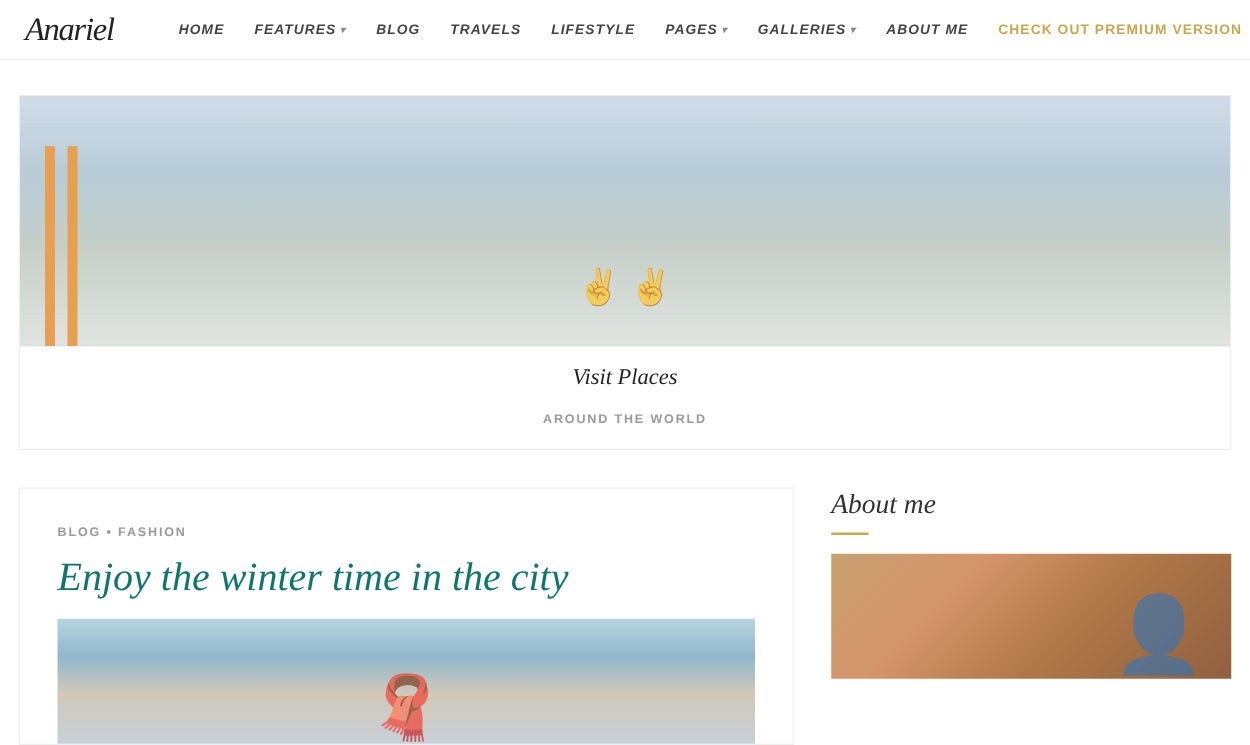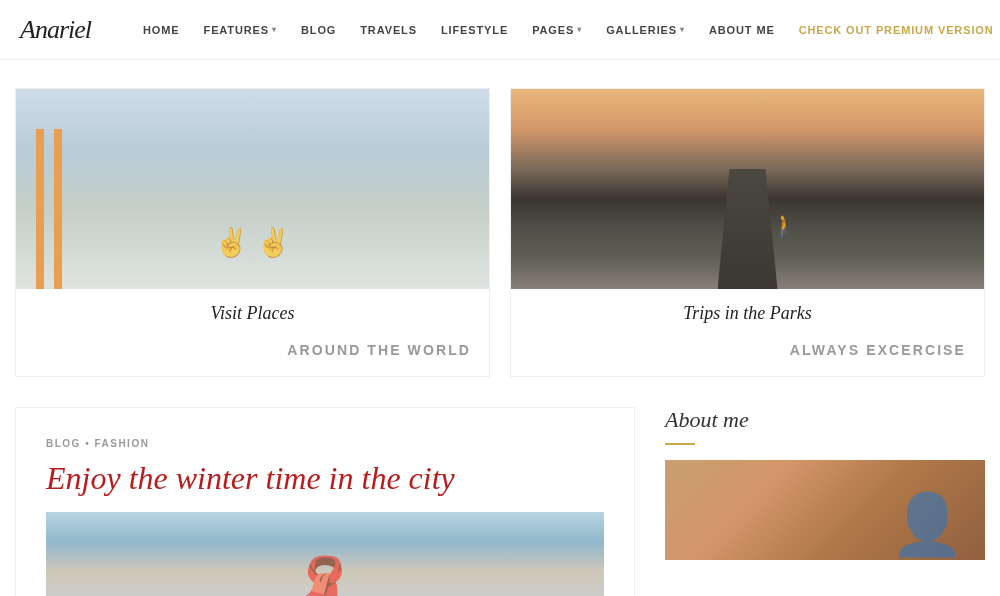--- a/index.html
+++ b/index.html
@@ -3,21 +3,21 @@
   <meta charset="utf-8">
   <style>
     * { box-sizing: border-box; margin: 0; padding: 0; }
     body { font-family: 'Georgia', serif; background: #fff; color: #333; }
 
     
     header {
       display: flex;
       align-items: center;
       padding: 0 20px;
-      height: 60px;
+      height: 48px;
       border-bottom: 1px solid #eee;
       background: #fff;
     }
     .logo {
       font-family: 'Georgia', cursive;
       font-style: italic;
       font-size: 26px;
       color: #222;
       margin-right: 40px;
       white-space: nowrap;
@@ -35,20 +35,21 @@
       font-weight: 700;
       letter-spacing: 0.08em;
       color: #444;
       text-transform: uppercase;
       padding: 0 12px;
       cursor: pointer;
       display: flex;
       align-items: center;
       gap: 3px;
       white-space: nowrap;
+      font-style: italic;
     }
     .nav-item .arrow { font-size: 8px; color: #888; }
     .nav-premium {
       font-family: Arial, sans-serif;
       font-size: 11px;
       font-weight: 700;
       letter-spacing: 0.08em;
       color: #c9a84c;
       text-transform: uppercase;
       padding: 0 12px;
@@ -158,26 +159,26 @@
     }
     .card-title {
       font-family: 'Georgia', serif;
       font-style: italic;
       font-size: 18px;
       color: #222;
       font-weight: normal;
     }
     .card-subtitle {
       font-family: Arial, sans-serif;
-      font-size: 14px;
+      font-size: 10px;
       font-weight: 700;
       letter-spacing: 0.15em;
       color: #999;
       text-transform: uppercase;
-      text-align: right;
+      text-align: center;
       padding: 10px 18px 18px;
     }
 
     
     .bottom-section {
       display: flex;
       gap: 30px;
       margin-top: 30px;
     }
 
@@ -194,21 +195,21 @@
       letter-spacing: 0.15em;
       color: #999;
       text-transform: uppercase;
       margin-bottom: 10px;
       text-align: left;
     }
     .blog-title {
       font-family: 'Georgia', serif;
       font-style: italic;
       font-size: 32px;
-      color: #b91c1c;
+      color: #0f766e;
       font-weight: normal;
       line-height: 1.2;
       margin-bottom: 15px;
     }
     .blog-image-placeholder {
       width: 100%;
       height: 100px;
       background: linear-gradient(180deg, #b8d4e0 0%, #90b8cc 30%, #d0c8b8 60%, #c8d0d8 100%);
       overflow: hidden;
       position: relative;
@@ -279,29 +280,20 @@
     <div class="card">
       <div class="card-image-wrap">
         <div class="card-image-placeholder card-img-1"></div>
       </div>
       <div class="card-title-box">
         <div class="card-title">Visit Places</div>
       </div>
       <div class="card-subtitle">AROUND THE WORLD</div>
     </div>
 
-    <div class="card">
-      <div class="card-image-wrap">
-        <div class="card-image-placeholder card-img-2"></div>
-      </div>
-      <div class="card-title-box">
-        <div class="card-title">Trips in the Parks</div>
-      </div>
-      <div class="card-subtitle">ALWAYS EXCERCISE</div>
-    </div>
 
   </section>
 
   <section class="bottom-section">
 
     <div class="blog-card">
       <div class="blog-category">BLOG • FASHION</div>
       <div class="blog-title">Enjoy the winter time in the city</div>
       <div class="blog-image-placeholder"></div>
     </div>

